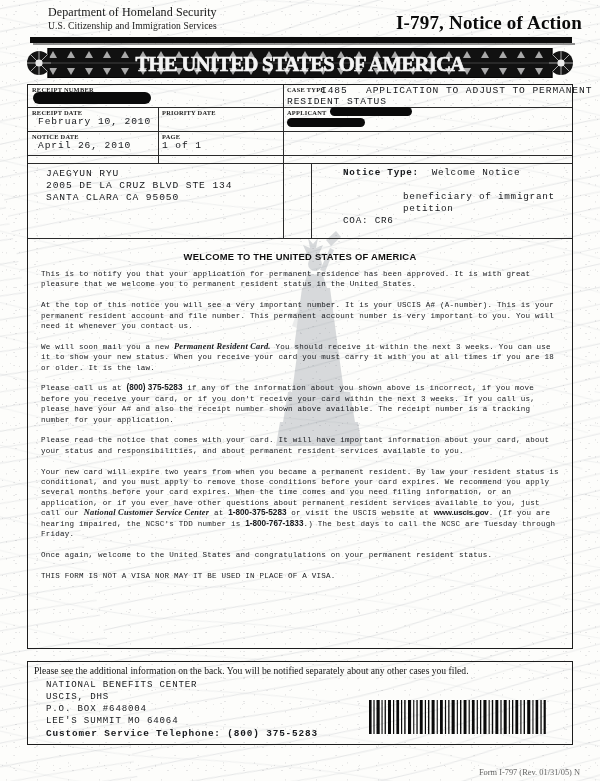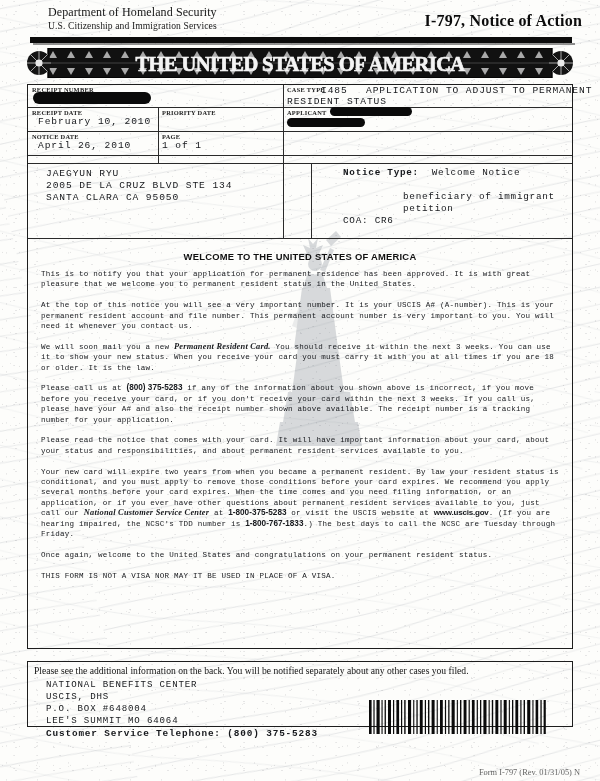--- a/index.html
+++ b/index.html
@@ -51,21 +51,21 @@
 
   
   .hdr-left {
     position: absolute; left: 48px; top: 5px;
     line-height: 1.25;
   }
   .hdr-left .l1 { font-size: 12px; font-weight: normal; letter-spacing: .1px; color:#151515;}
   .hdr-left .l2 { font-size: 9.6px; color:#1a1a1a; letter-spacing: .1px;}
   .hdr-right {
     position: absolute; right: 18px; top: 12px;
-    font-size: 16px; font-weight: bold; color:#0b0b0b;
+    font-size: 19px; font-weight: bold; color:#0b0b0b;
     letter-spacing: .2px;
   }
 
   
   .rule {
     position: absolute; left: 30px; top: 37px;
     width: 542px; height: 6px;
     background: #0c0c0c;
   }
   .rule-shadow {
@@ -146,21 +146,21 @@
     text-align: left;
   }
   #bodytext p { margin: 0 0 10.4px 0; }
   #bodytext .it { font-style: italic; font-family:"Liberation Serif", serif; font-size: 8.4px; font-weight:bold;margin-top:28px;}
   #bodytext .ph { font-family:"Liberation Sans", sans-serif; font-weight: bold; font-size: 8.2px; letter-spacing: 0; }
   #bodytext .wb { font-family:"Liberation Sans", sans-serif; font-weight: bold; font-size: 8px; letter-spacing: -.2px;}
 
   
   #footbox {
     position: absolute; left: 27px; top: 661px;
-    width: 546px; height: 66px;
+    width: 546px; height: 84px;
     border: 1.4px solid #1d1d1d;
     background: transparent;
   }
   #footnote {
     position: absolute; left: 6px; top: 3px;
     font-family: "Liberation Serif", serif;
     font-size: 9.6px; color:#131313;
     white-space: nowrap;
   }
   .faddr {

